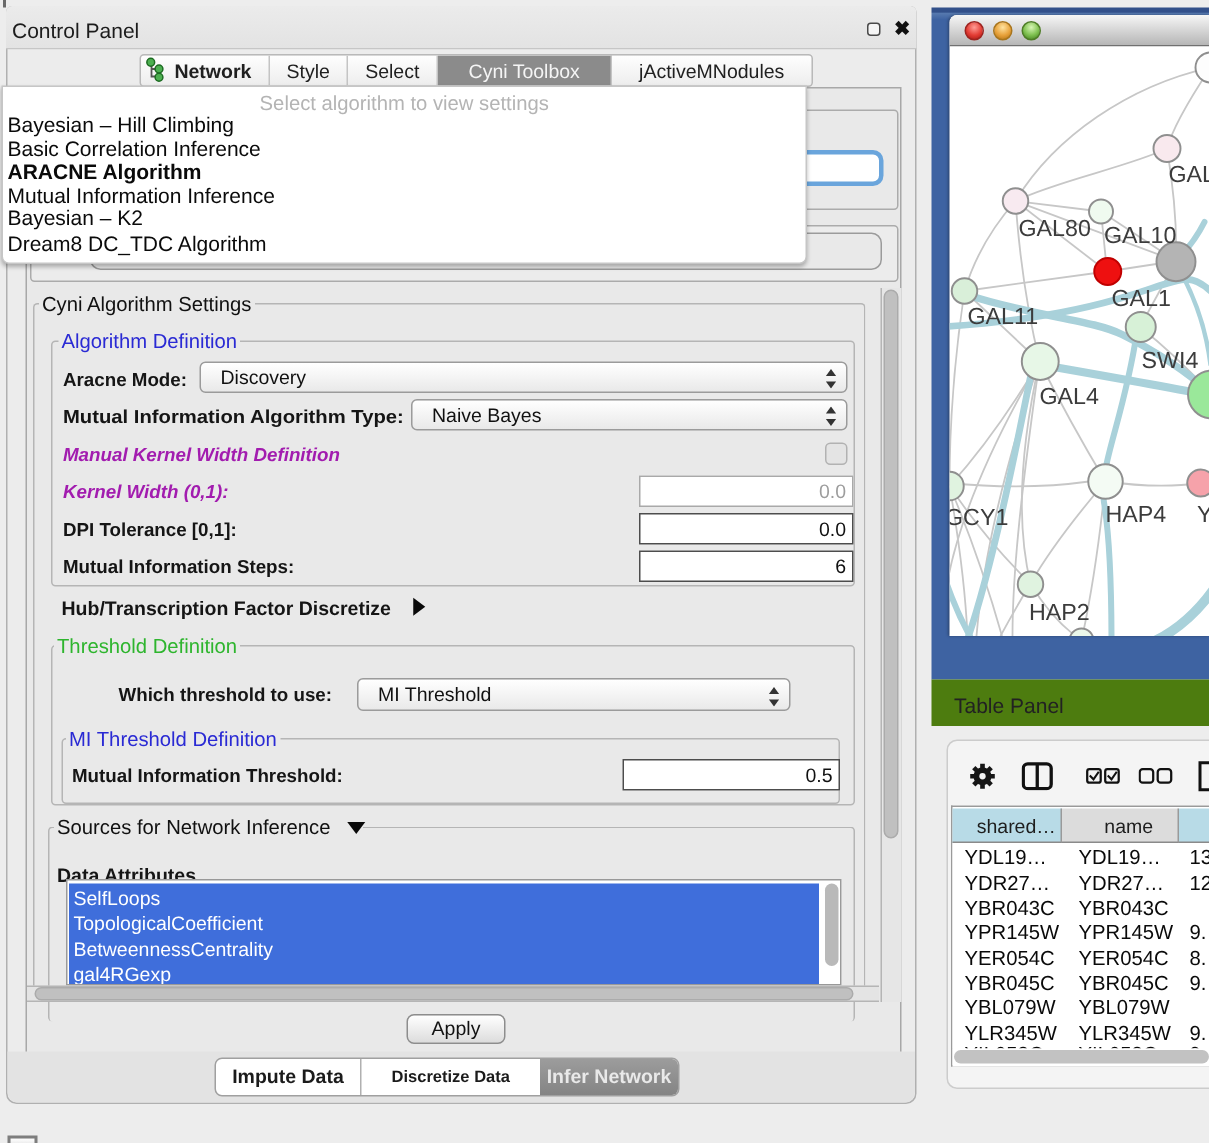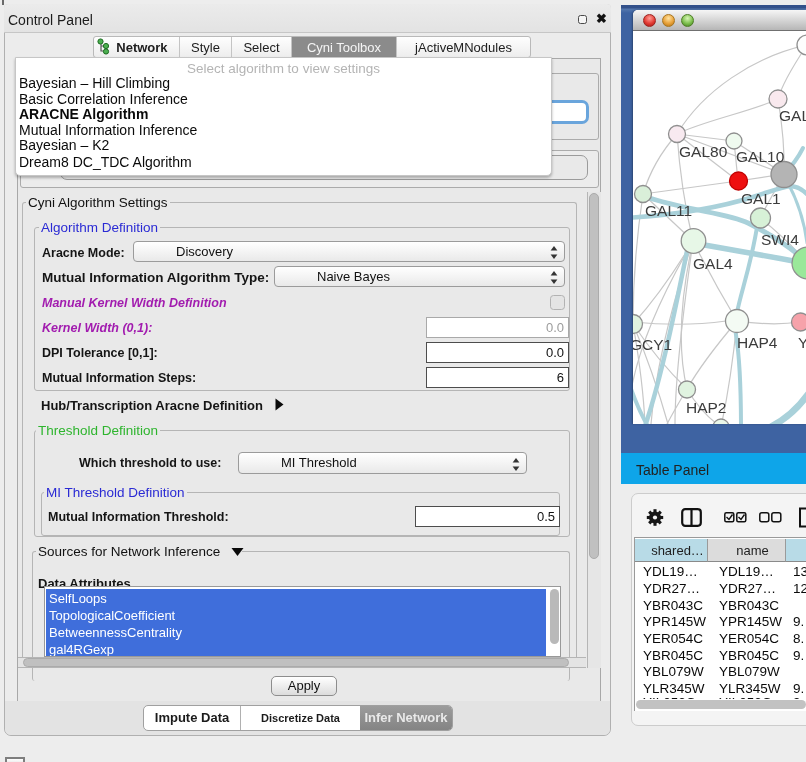--- a/index.html
+++ b/index.html
@@ -30,46 +30,46 @@
   border:1px solid #a8a8a8; }
 
 .grp { position:absolute; border:1px solid #b5b5b5; border-radius:3px; }
 .glabel { position:absolute; font-size:13.5px; background:#e9e9e9; padding:0 2px;
   white-space:nowrap; }
 .lbl { position:absolute; font-size:12.5px; font-weight:bold; color:#151515;
   white-space:nowrap; }
 .lbl.dis { color:#a21caf;font-style:italic; }
 .combo { position:absolute; border:1px solid #9b9b9b; border-radius:4px;
   background:linear-gradient(#ffffff,#e9e9e9); }
-.combo .ct { position:absolute; left:13px; top:2px; font-size:13px; color:#111;margin-left:29px; }
+.combo .ct { position:absolute; left:13px; top:2px; font-size:13px; color:#111; }
 .field { position:absolute; background:#fff; font-size:13px; color:#111;
   text-align:right; padding-right:4px; }
 .field.en { border:1px solid #4d4d4d; }
 .field.dis { border:1px solid #a9a9a9; color:#9d9d9d; }
 
-#popup { left:15px; top:57px; width:537px; height:119px; background:#fff;
+#popup { left:1px; top:57px; width:537px; height:119px; background:#fff;
   border:1px solid #c6c6c6; border-radius:0 0 5px 5px;
   box-shadow:0 2px 3px rgba(0,0,0,0.28); }
 #popup .prompt { position:absolute; left:0; right:0; top:3px; text-align:center;
   color:#b4b4b4; font-size:13.5px; }
 #popup .it { position:absolute; left:3px; font-size:14px; color:#0a0a0a;
   white-space:nowrap; }
 
 .vthumb,.hthumb { position:absolute; background:#c0c0c0; border-radius:5px;
   border:1px solid #ababab; }
 
 #desktop { left:621px; top:5px; width:185px; height:448px;
   background:linear-gradient(#32508a 0px, #32508a 3px, #5578ae 4px, #3e63a2 8px, #3e63a2 100%); }
 #netwin { left:633px; top:10px; width:173px; height:414px; background:#fff;
   border-radius:5px 0 0 0; box-shadow:-1px 0 2px rgba(0,0,0,0.3); }
 #nettitle { left:633px; top:10px; width:173px; height:21px;
   background:linear-gradient(#f6f6f6,#b6b6b6); border-bottom:1px solid #707070;
   border-radius:5px 0 0 0; }
 .tl { position:absolute; top:14px; width:13px; height:13px; border-radius:50%; }
-#tblbar { left:621px; top:453px; width:185px; height:31px; background:#0ea5e9; }
+#tblbar { left:621px; top:453px; width:185px; height:31px; background:#4d7c0f; }
 #tblbar .t { position:absolute; left:15px; top:9px; font-size:14px; color:#222; }
 #tblpanelbg { left:621px; top:484px; width:185px; height:278px; background:#ededed; }
 #tblcard { left:631px; top:493px; width:200px; height:233px; background:#f4f4f4;
   border:1px solid #cccccc; border-radius:7px; }
 #tblarea { left:634px; top:537px; width:200px; height:174px; background:#fff;
   border:1px solid #9a9a9a; border-right:none; }
 .hcell { position:absolute; top:539px; height:23px; font-size:13px; color:#1e1e1e;
   text-align:center; line-height:23px; border-right:1px solid #9a9a9a;
   border-bottom:1px solid #8a8a8a; }
 .trow { position:absolute; font-size:13.5px; color:#0a0a0a; white-space:nowrap; }
@@ -90,21 +90,21 @@
 
   <div class="abs" style="left:20px;top:73px;width:579px;height:67px;border:1px solid #ababab;border-radius:3px;"></div>
   <div class="abs" style="left:20px;top:150px;width:579px;height:38px;border:1px solid #ababab;border-radius:3px;background:#ececec;"></div>
   <div class="abs" style="left:440px;top:100px;width:149px;height:24px;border:3px solid #6aa5dc;border-radius:7px;background:#fff;"></div>
   <div class="abs" style="left:60px;top:155px;width:528px;height:25px;border:1px solid #9b9b9b;border-radius:7px;background:#e9e9e9;"></div>
 
   <div id="tabrow" class="abs">
     <div class="seg" style="width:86px;font-weight:bold;">&nbsp;&nbsp;&nbsp;Network</div>
     <div class="seg" style="width:52px;">Style</div>
     <div class="seg" style="width:60px;text-align:center;">Select</div>
-    <div class="seg sel" style="width:105px;">Cyni Toolbox</div>
+    <div class="seg sel" style="width:116px;">Cyni Toolbox</div>
     <div class="seg" style="width:133px;border-right:none;">jActiveMNodules</div>
   </div>
   <svg class="abs" style="left:97px;top:38px;" width="14" height="18" viewBox="0 0 14 18">
     <path d="M4 4 L4 13 L8 13 M4 8 L8 8" stroke="#555" stroke-width="1.2" fill="none"></path>
     <circle cx="3.5" cy="3.5" r="2.6" fill="#4caf50" stroke="#1d6b22" stroke-width="1"></circle>
     <circle cx="9" cy="8" r="2.6" fill="#4caf50" stroke="#1d6b22" stroke-width="1"></circle>
     <circle cx="9" cy="13.5" r="2.6" fill="#4caf50" stroke="#1d6b22" stroke-width="1"></circle>
   </svg>
 
   <div id="settings">
@@ -131,21 +131,21 @@
       </svg>
     </div>
     <div class="lbl dis" style="left:42px;top:296px;">Manual Kernel Width Definition</div>
     <div class="abs" style="left:550px;top:295px;width:15px;height:15px;border:1px solid #b2b2b2;border-radius:3.5px;background:#e4e4e4;"></div>
     <div class="lbl dis" style="left:42px;top:321px;">Kernel Width (0,1):</div>
     <div class="field dis" style="left:426px;top:317px;width:143px;height:21px;line-height:19px;">0.0</div>
     <div class="lbl" style="left:42px;top:346px;">DPI Tolerance [0,1]:</div>
     <div class="field en" style="left:426px;top:342px;width:143px;height:21px;line-height:19px;">0.0</div>
     <div class="lbl" style="left:42px;top:371px;">Mutual Information Steps:</div>
     <div class="field en" style="left:426px;top:367px;width:143px;height:21px;line-height:19px;">6</div>
-    <div class="lbl" style="left:41px;top:398px;font-size:13px;">Hub/Transcription Aracne Definition</div>
+    <div class="lbl" style="left:41px;top:398px;font-size:13px;">Hub/Transcription Factor Discretize</div>
     <svg class="abs" style="left:274px;top:398px;" width="11" height="13" viewBox="0 0 11 13">
       <path d="M1.5 0.5 L9.5 6.5 L1.5 12.5 Z" fill="#0a0a0a"></path>
     </svg>
 
     <div class="grp" style="left:34px;top:430px;width:536px;height:107px;"></div>
     <div class="glabel" style="left:36px;top:423px;color:#2eb52e;">Threshold Definition</div>
     <div class="lbl" style="left:79px;top:456px;">Which threshold to use:</div>
     <div class="combo" style="left:238px;top:452px;width:289px;height:22px;">
       <span class="ct">MI Threshold</span>
       <svg style="position:absolute;right:6px;top:5px;" width="8" height="13" viewBox="0 0 8 13">

